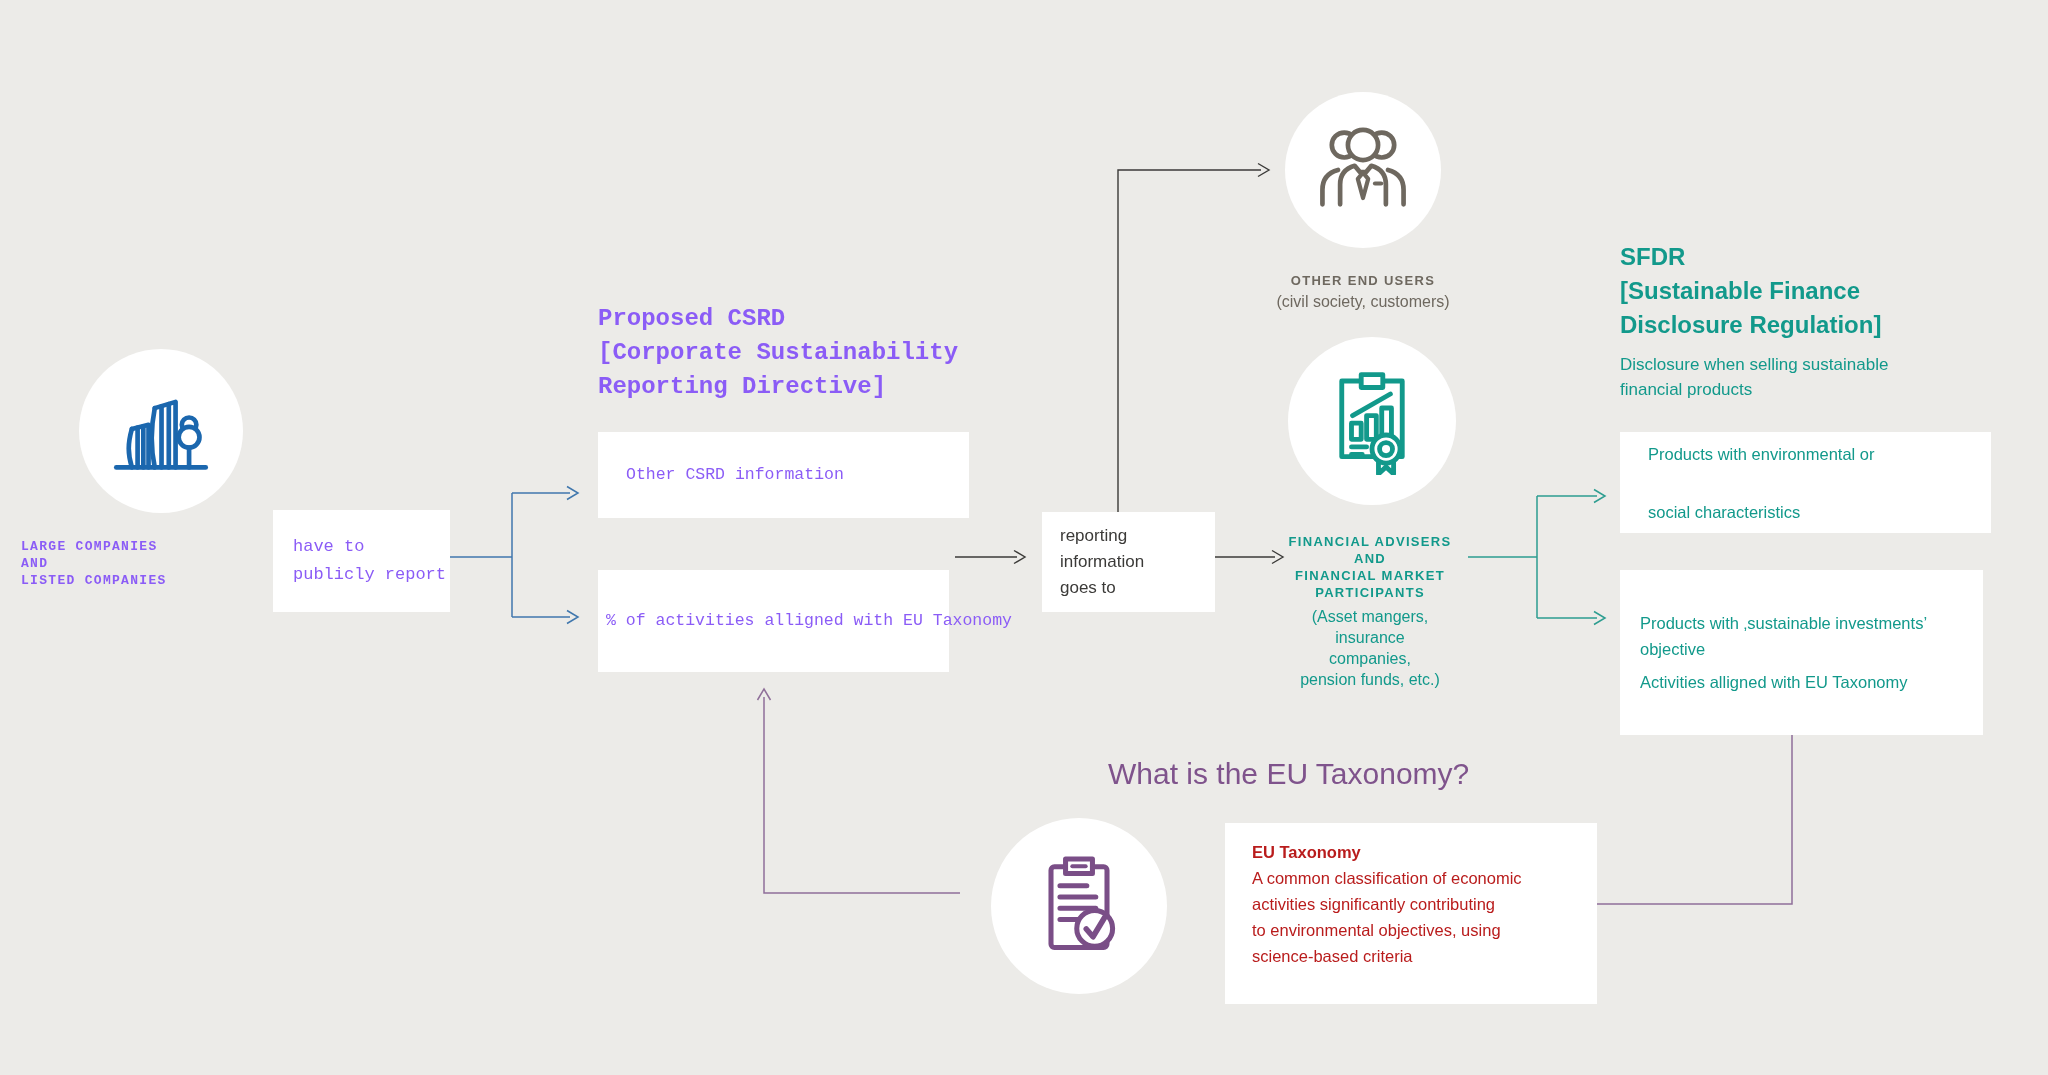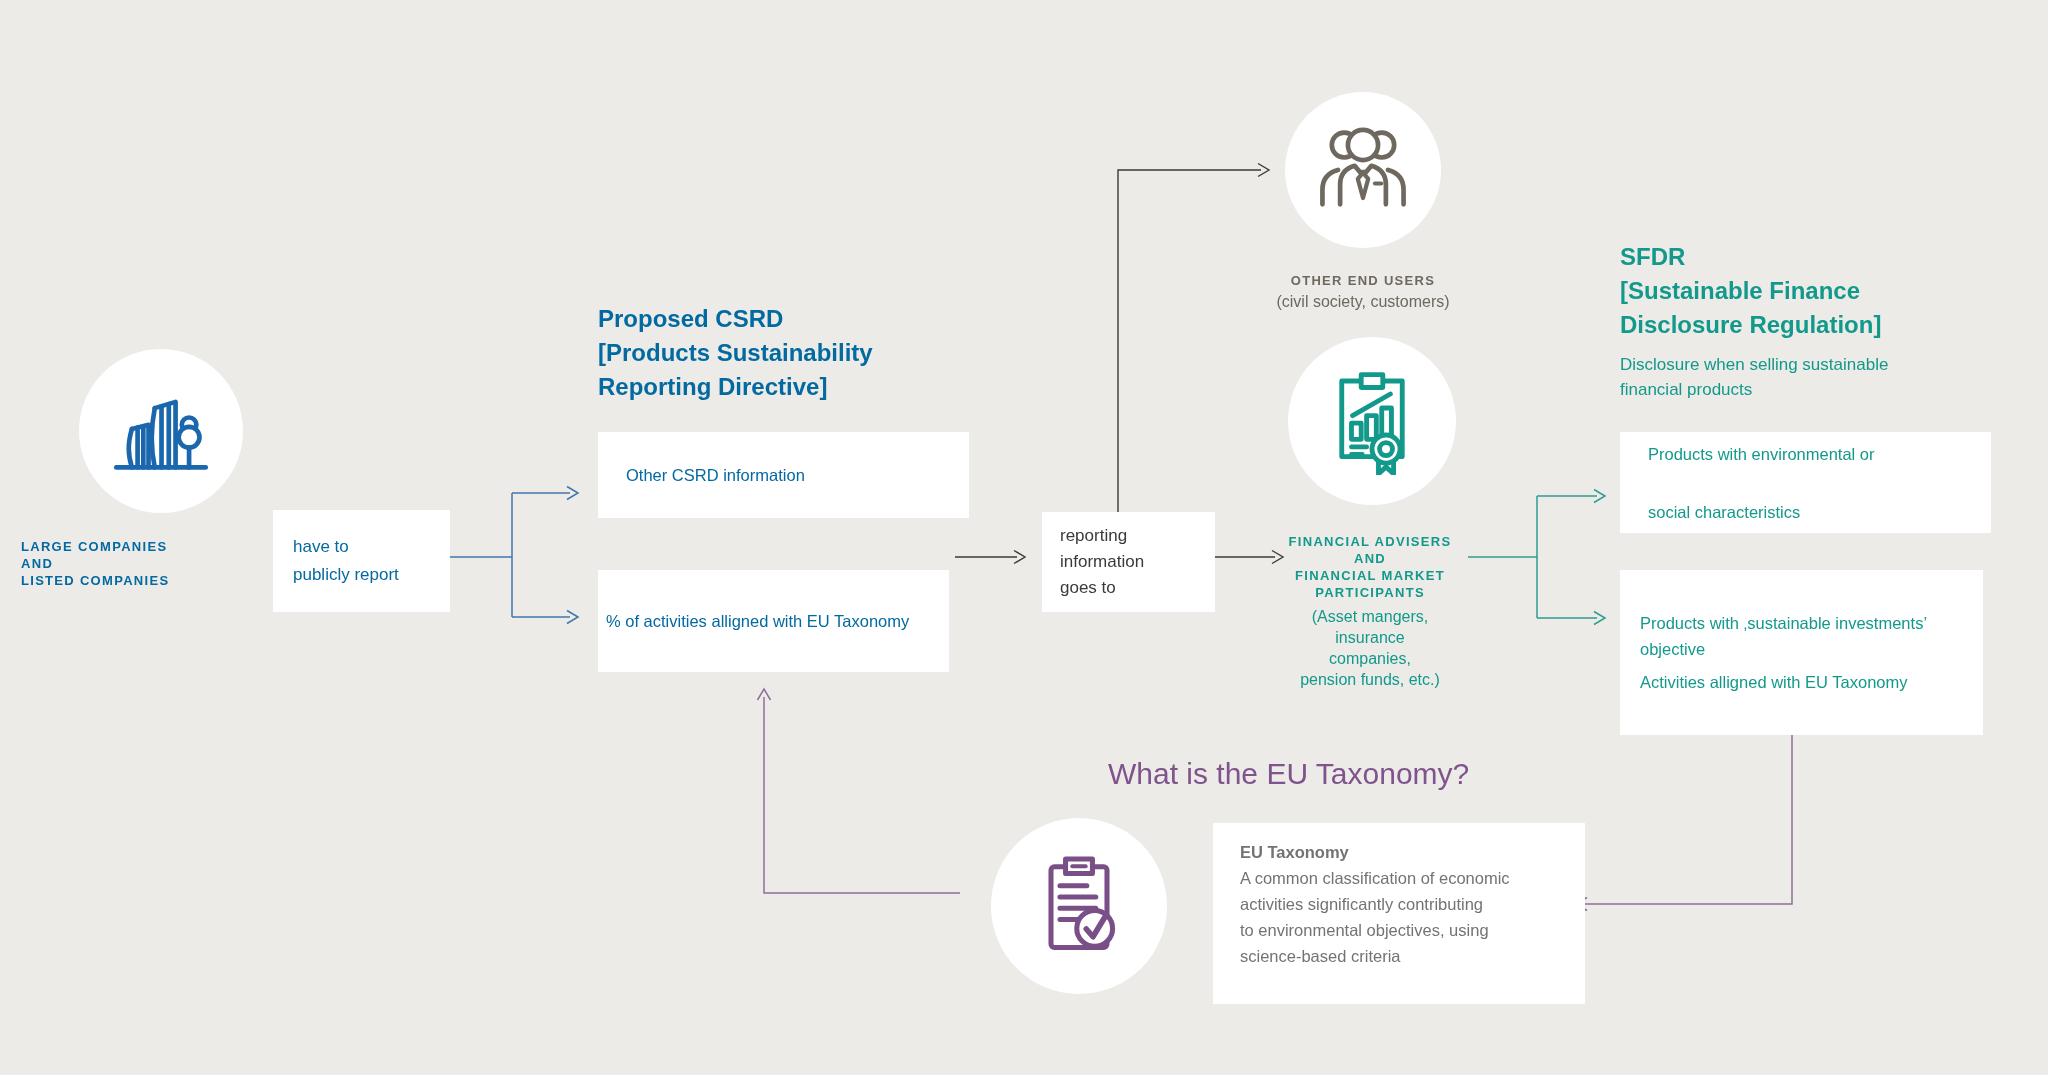--- a/index.html
+++ b/index.html
@@ -4,23 +4,23 @@
 <style>
   html,body{margin:0;padding:0;background:#ECEBE8;}
   .stage{position:relative;width:2048px;height:1075px;background:#ECEBE8;overflow:hidden;
          font-family:"Liberation Sans",sans-serif;}
   .abs{position:absolute;}
   .circle{position:absolute;background:#FFFFFF;border-radius:50%;
           display:flex;align-items:center;justify-content:center;}
   .box{position:absolute;background:#FFFFFF;display:flex;flex-direction:column;justify-content:center;}
   .ln{display:block;white-space:nowrap;}
   .caps{font-weight:bold;font-size:13px;letter-spacing:1.3px;line-height:17px;}
-  .blue{color:#0369a1;}
+  .blue{color:#8b5cf6;font-family:Liberation Mono, monospace;}
   .teal{color:#12998B;}
-  .purple{color:#737373;}
+  .purple{color:#b91c1c;margin-left:12px;}
   .gray{color:#6E685F;}
   .dark{color:#3B3A38;}
   .heading{font-size:24px;font-weight:bold;line-height:34px;}
   .boxtext{font-size:16.5px;line-height:26px;}
   .svg-overlay{position:absolute;left:0;top:0;}
 </style>
 </head>
 <body>
 
 <div class="stage">
@@ -72,21 +72,21 @@
     <span class="ln">LISTED COMPANIES</span>
   </div>
 
   <div class="box blue" style="left:273px;top:510px;width:157px;height:102px;padding-left:20px;font-size:17px;line-height:28px;">
     <span class="ln">have to</span>
     <span class="ln">publicly report</span>
   </div>
 
   <div class="abs heading blue" style="left:598px;top:302px;">
     <span class="ln">Proposed CSRD</span>
-    <span class="ln">[Products Sustainability</span>
+    <span class="ln">[Corporate Sustainability</span>
     <span class="ln">Reporting Directive]</span>
   </div>
 
   <div class="box blue boxtext" style="left:598px;top:432px;width:343px;height:86px;padding-left:28px;">
     <span class="ln">Other CSRD information</span>
   </div>
   <div class="box blue boxtext" style="left:598px;top:570px;width:343px;height:102px;padding-left:8px;">
     <span class="ln">% of activities alligned with EU Taxonomy</span>
   </div>
 

